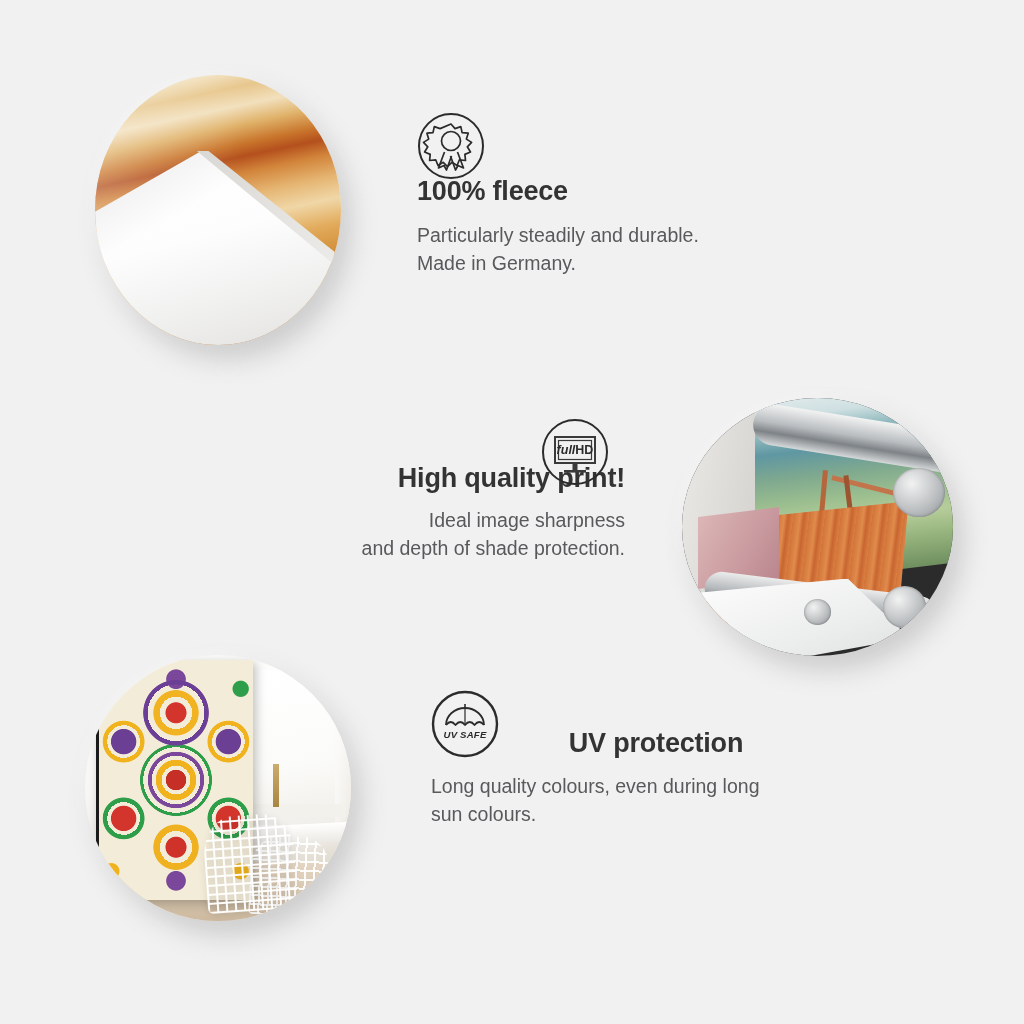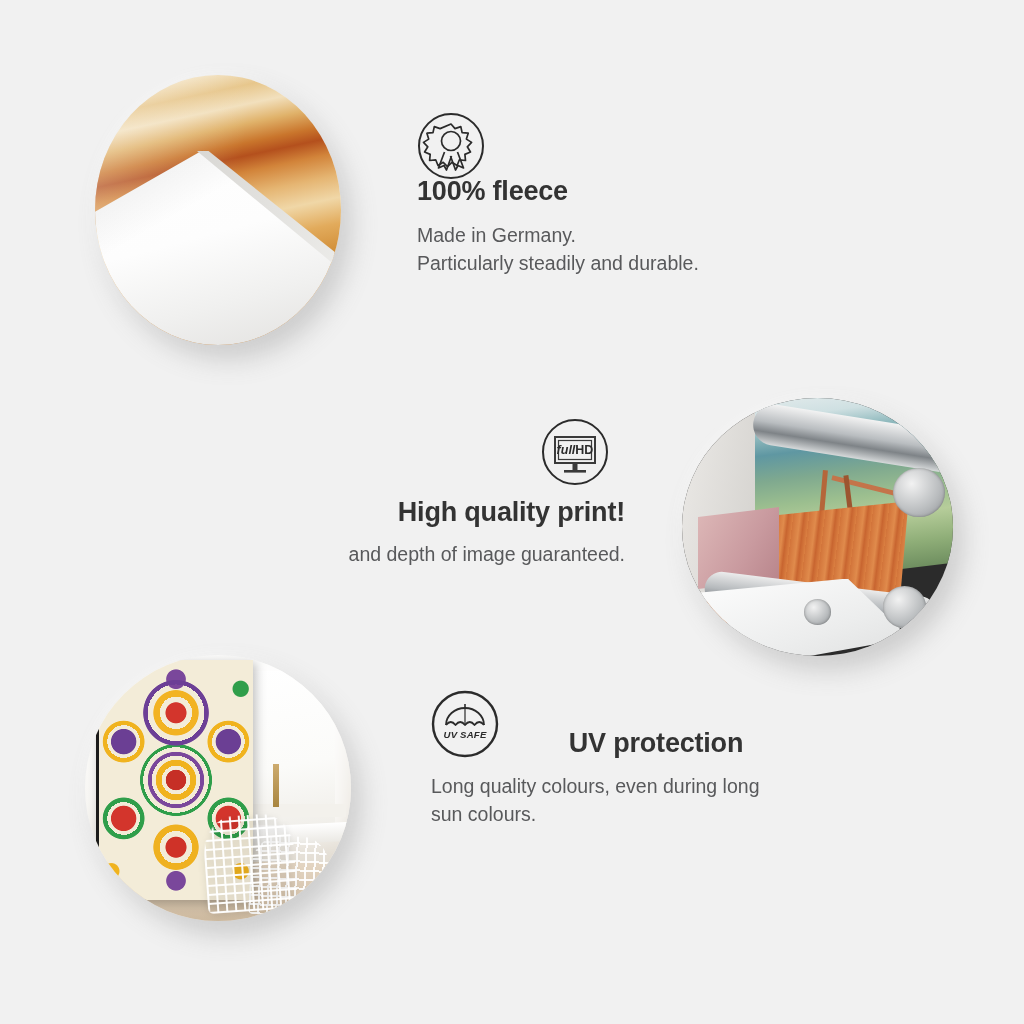--- a/index.html
+++ b/index.html
@@ -184,21 +184,21 @@
     font-size:19.5px;color:#58595b;margin:0;line-height:1.42;
     font-weight:normal;
   }
   .f-desc span{display:block;}
 
   #feature-fleece{left:417px;top:112px;width:430px;text-align:left;}
   #feature-fleece .f-title{margin-top:63px;}
   #feature-fleece .f-desc{margin-top:15px;}
 
   #feature-print{left:195px;top:418px;width:430px;text-align:right;}
-  #feature-print .f-title{margin-top:78px;}
+  #feature-print .f-title{margin-top:44px;}
   #feature-print .f-desc{margin-top:13px;}
 
   #feature-uv{left:431px;top:690px;width:450px;text-align:left;}
   #feature-uv .f-title{margin-top:37px;text-align:center;}
   #feature-uv .f-desc{margin-top:14px;}
 
   .icon-abs{position:absolute;top:0;}
   #feature-fleece .icon-abs{left:0;}
   #feature-print .icon-abs{right:16px;}
   #feature-uv .icon-abs{left:0;}
@@ -222,22 +222,22 @@
       <svg width="68" height="68" viewBox="0 0 68 68" aria-hidden="true">
         <circle cx="34" cy="34" r="32" fill="none" stroke="#2b2b2b" stroke-width="2"></circle>
         <path d="M34 12 l4.0 4.6 5.8 -2.0 1.3 6.0 6.1 0.6 -1.8 5.9 5.2 3.3 -4.3 4.4 3.2 5.2 -5.6 2.4 0.6 6.1 -6.1 -0.7 -2.3 5.7 -5.2 -3.2 -4.4 4.3 -4.3 -4.3 -5.2 3.2 -2.3 -5.7 -6.1 0.7 0.6 -6.1 -5.6 -2.4 3.2 -5.2 -4.3 -4.4 5.2 -3.3 -1.8 -5.9 6.1 -0.6 1.3 -6.0 5.8 2.0 Z" fill="none" stroke="#2b2b2b" stroke-width="1.7" stroke-linejoin="round"></path>
         <circle cx="34" cy="29" r="9.5" fill="none" stroke="#2b2b2b" stroke-width="1.7"></circle>
         <path d="M27.5 40 L21.5 56 L27 53.5 L29.5 58 L34.5 44" fill="none" stroke="#2b2b2b" stroke-width="1.7" stroke-linejoin="round"></path>
         <path d="M40.5 40 L46.5 56 L41 53.5 L38.5 58 L33.5 44" fill="none" stroke="#2b2b2b" stroke-width="1.7" stroke-linejoin="round"></path>
       </svg>
     </span>
     <p class="f-title">100% fleece</p>
     <p class="f-desc">
+      <span>Particularly steadily and durable.</span>
       <span>Made in Germany.</span>
-      <span>Particularly steadily and durable.</span>
     </p>
   </div>
 
   <div class="photo" id="photo-printer">
     <div class="inner">
       <div class="pr-dark"></div>
       <div class="pr-wallL"></div>
       <div class="pr-seaprint"></div>
       <div class="pr-chair3"></div>
       <div class="pr-chair1"></div>
@@ -262,21 +262,22 @@
         <rect x="17.5" y="22.5" width="33" height="19" fill="none" stroke="#3a3a3a" stroke-width="1.2"></rect>
         <text x="34" y="36" text-anchor="middle" font-family="'Liberation Sans', sans-serif" font-size="12.5" fill="#2b2b2b">
           <tspan font-style="italic" font-weight="bold">full</tspan><tspan font-weight="bold">HD</tspan>
         </text>
         <rect x="31.5" y="45" width="5" height="7" fill="#3a3a3a"></rect>
         <rect x="23" y="52" width="22" height="2.6" fill="#3a3a3a"></rect>
       </svg>
     </span>
     <p class="f-title">High quality print!</p>
     <p class="f-desc">
-      <span>and depth of image guaranteed.</span>
+      <span>Ideal image sharpness</span>
+      <span>and depth of shade protection.</span>
     </p>
   </div>
 
   <div class="photo" id="photo-mural">
     <div class="inner">
       <div class="mr-room"></div>
       <div class="mr-floor"></div>
       <div class="mr-win"></div>
       <div class="mr-sill"></div>
       <div class="mr-candle"></div>

